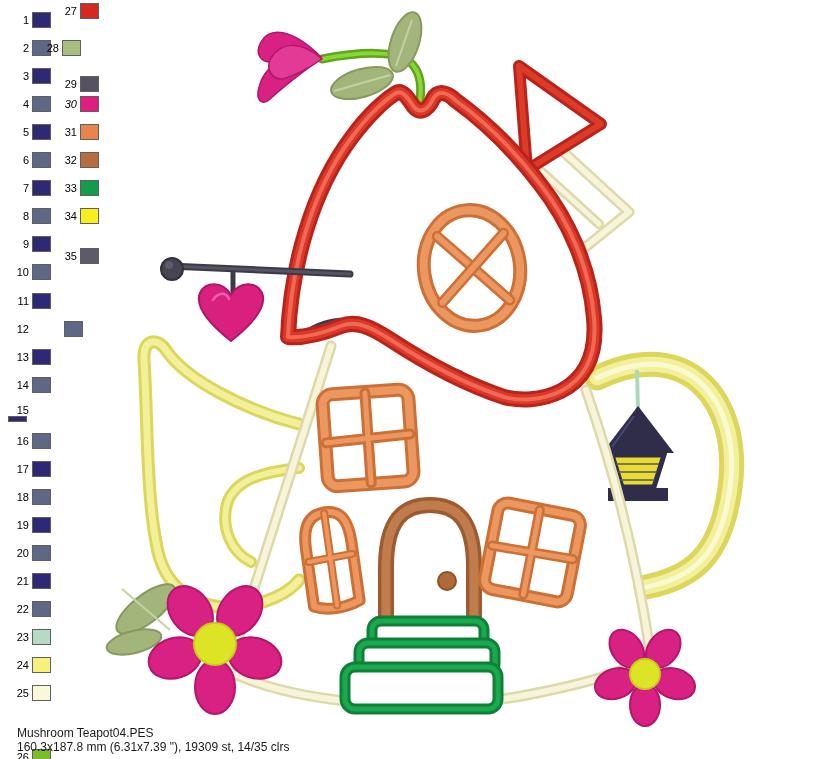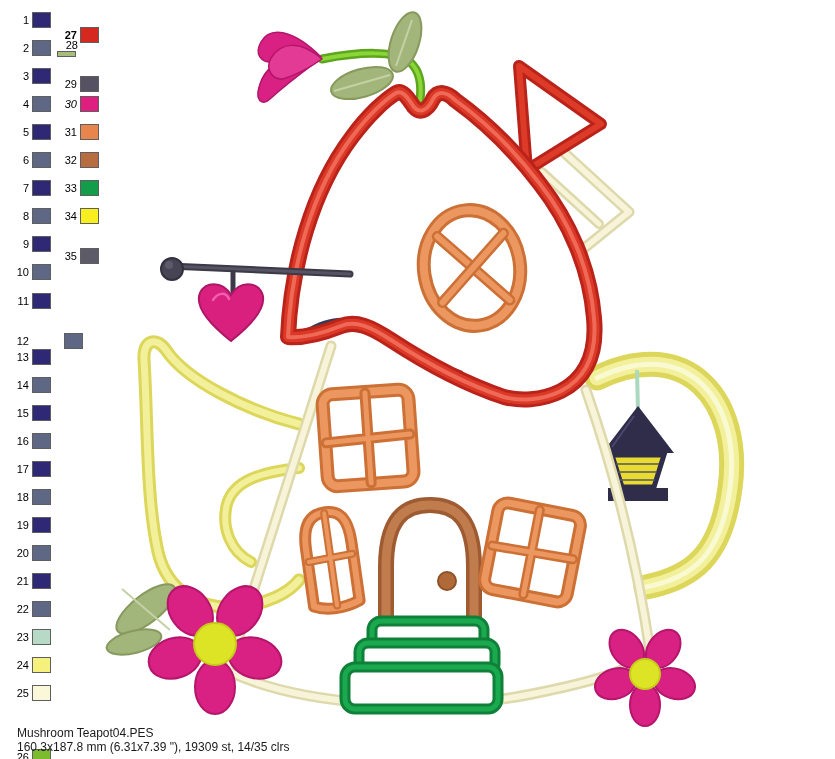--- a/index.html
+++ b/index.html
@@ -59,33 +59,33 @@
       <span class="pal-swatch" style="background: rgb(46, 40, 117);"></span>
     </div>
     <div class="pal-item" style="left: 3px; top: 263px;">
       <span class="pal-num">10</span>
       <span class="pal-swatch" style="background: rgb(94, 104, 132);"></span>
     </div>
     <div class="pal-item" style="left: 3px; top: 292px;">
       <span class="pal-num">11</span>
       <span class="pal-swatch" style="background: rgb(46, 40, 117);"></span>
     </div>
-    <div class="pal-item" style="left: 3px; top: 332px; gap: 32px;">
+    <div class="pal-item" style="left: 3px; top: 320px; gap: 32px;">
       <span class="pal-num">12</span>
       <span class="pal-swatch" style="background: rgb(94, 104, 132);"></span>
     </div>
     <div class="pal-item" style="left: 3px; top: 348px;">
       <span class="pal-num">13</span>
       <span class="pal-swatch" style="background: rgb(46, 40, 117);"></span>
     </div>
     <div class="pal-item" style="left: 3px; top: 376px;">
       <span class="pal-num">14</span>
       <span class="pal-swatch" style="background: rgb(94, 104, 132);"></span>
     </div>
-    <div class="pal-item" style="left: 3px; top: 404px;">
+    <div class="pal-item" style="left: 3px; top: 404px; flex-direction: column;">
       <span class="pal-num">15</span>
       <span class="pal-swatch" style="background: rgb(46, 40, 117);"></span>
     </div>
     <div class="pal-item" style="left: 3px; top: 432px;">
       <span class="pal-num">16</span>
       <span class="pal-swatch" style="background: rgb(94, 104, 132);"></span>
     </div>
     <div class="pal-item" style="left: 3px; top: 460px;">
       <span class="pal-num">17</span>
       <span class="pal-swatch" style="background: rgb(46, 40, 117);"></span>
@@ -119,25 +119,25 @@
       <span class="pal-swatch" style="background: rgb(246, 240, 125);"></span>
     </div>
     <div class="pal-item" style="left: 3px; top: 684px;">
       <span class="pal-num">25</span>
       <span class="pal-swatch" style="background: rgb(251, 248, 218);"></span>
     </div>
     <div class="pal-item" style="left: 3px; top: 748px;">
       <span class="pal-num">26</span>
       <span class="pal-swatch" style="background: rgb(124, 187, 44);"></span>
     </div>
-    <div class="pal-item" style="left: 51px; top: 26px; font-weight: bold;">
+    <div class="pal-item" style="left: 51px; top: 2px;">
       <span class="pal-num">27</span>
       <span class="pal-swatch" style="background: rgb(213, 41, 31);"></span>
     </div>
-    <div class="pal-item" style="left: 52px; top: 39px; flex-direction: column;">
+    <div class="pal-item" style="left: 33px; top: 39px;">
       <span class="pal-num">28</span>
       <span class="pal-swatch" style="background: rgb(166, 189, 123);"></span>
     </div>
     <div class="pal-item" style="left: 51px; top: 67px; margin-top: 8px;">
       <span class="pal-num">29</span>
       <span class="pal-swatch" style="background: rgb(87, 82, 99);"></span>
     </div>
     <div class="pal-item" style="left: 51px; top: 95px; font-style: italic;">
       <span class="pal-num">30</span>
       <span class="pal-swatch" style="background: rgb(222, 31, 128);"></span>

